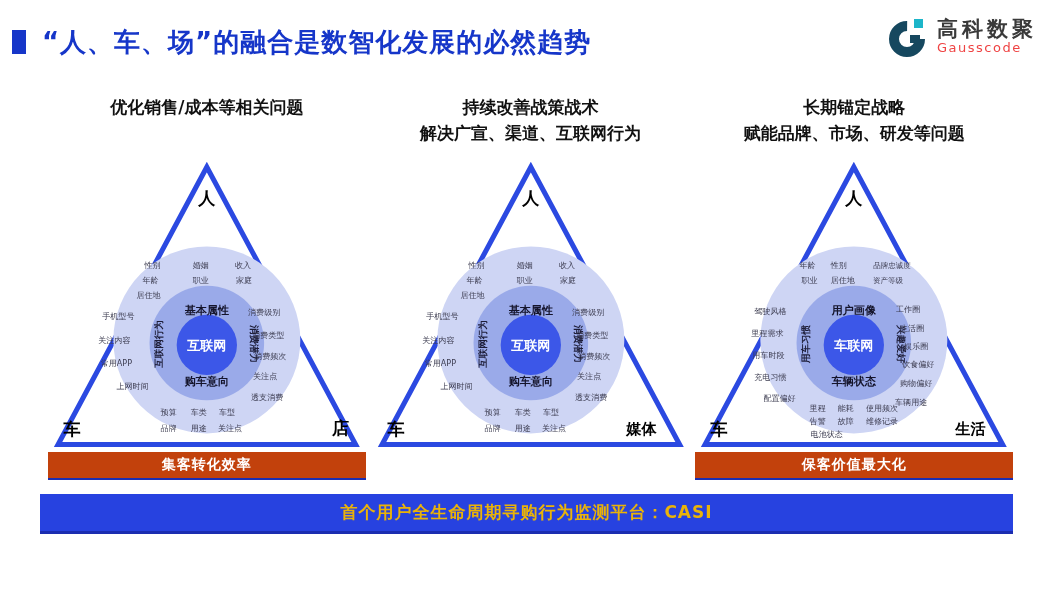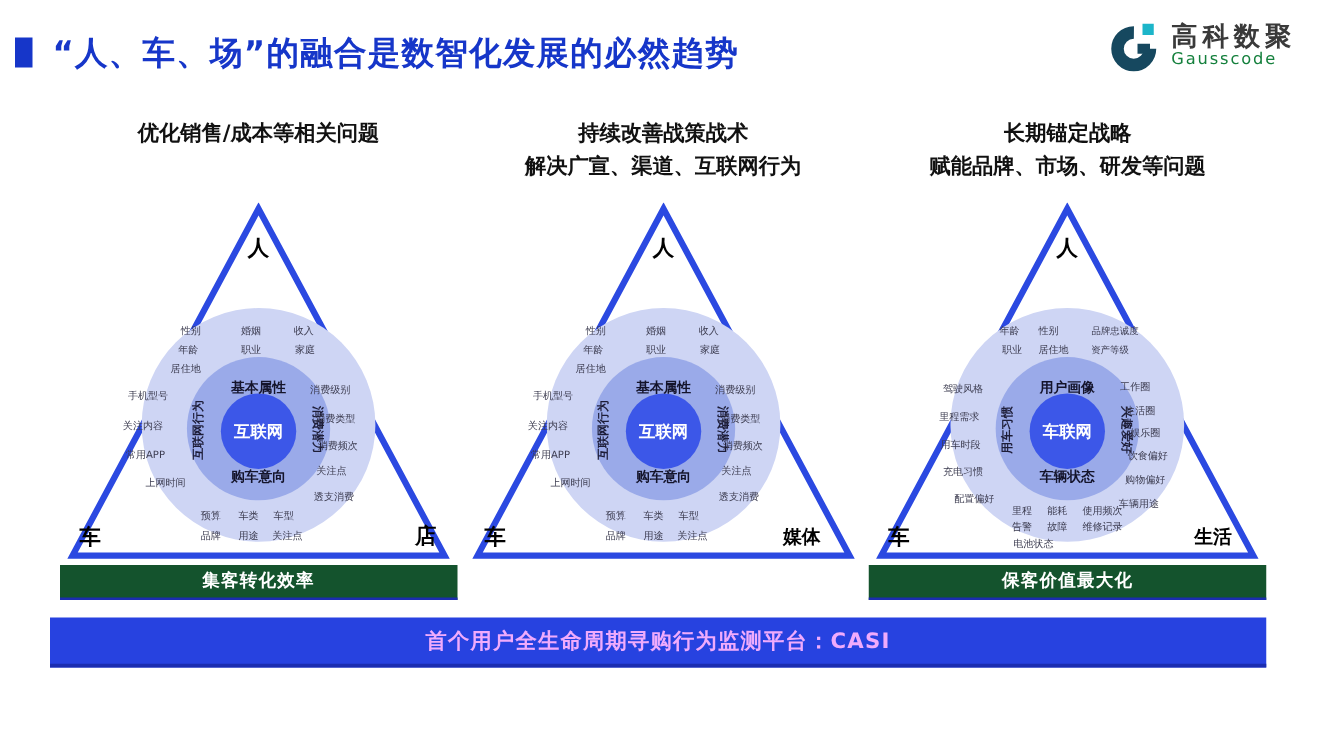--- a/index.html
+++ b/index.html
@@ -7,33 +7,33 @@
   body {
     width:1057px; height:589px; background:#ffffff; overflow:hidden;
     font-family:"DejaVu Sans","Liberation Sans",sans-serif;
   }
   .titlebar { display:flex; align-items:center; padding:20px 20px 0 12px; position:relative; height:64px; }
   .title-square { width:14px; height:24px; background:#1636c9; margin-right:16px; flex:0 0 auto; }
   .page-title { font-size:26px; font-weight:bold; color:#1636c9; margin:0; letter-spacing:1px; white-space:nowrap; }
   .logo { position:absolute; right:20px; top:14px; display:flex; align-items:center; gap:7px; }
   .logo-text { display:flex; flex-direction:column; }
   .logo-cn { font-size:21px; font-weight:bold; color:#3a3a3a; letter-spacing:4px; line-height:1.1; }
-  .logo-en { font-size:13px; color:#15803d; letter-spacing:1.5px; line-height:1.1; }
+  .logo-en { font-size:13px; color:#ef4444; letter-spacing:1.5px; line-height:1.1; }
   .columns { display:flex; gap:6px; margin:30px 44px 0 48px; }
   .col { flex:1 1 0; display:flex; flex-direction:column; min-width:0; }
   .col-head { text-align:center; font-weight:bold; font-size:17px; color:#111; line-height:1.55; height:56px; }
   svg.tri { width:100%; display:block; margin-top:12px; }
   .kpi-bar {
-    height:28px; background:#14532d; border-bottom:2px solid #1b2db0;
+    height:28px; background:#c2410c; border-bottom:2px solid #1b2db0;
     color:#fff; font-weight:bold; font-size:14px; letter-spacing:1px;
     display:flex; align-items:center; justify-content:center; margin-top:2px;
   }
   .footer-bar {
     margin:14px 0 0 40px; width:973px; height:40px; background:#2742e0; border-bottom:3px solid #1b2db0;
-    color:#f0abfc; font-weight:bold; font-size:17px; letter-spacing:1px;
+    color:#eab308; font-weight:bold; font-size:17px; letter-spacing:1px;
     display:flex; align-items:center; justify-content:center;
   }
   
   text { font-family:"DejaVu Sans","Liberation Sans",sans-serif; }
   .corner { font-size:17px; font-weight:bold; fill:#000; }
   .corner-sm { font-size:15px; font-weight:bold; fill:#000; }
   .ringlab { font-size:11px; font-weight:bold; fill:#14142b; }
   .ringlab-v { font-size:9.5px; font-weight:bold; fill:#1d1d38; }
   .core { font-size:13px; font-weight:bold; fill:#ffffff; }
   .attr { font-size:8px; fill:#3c3c50; }

